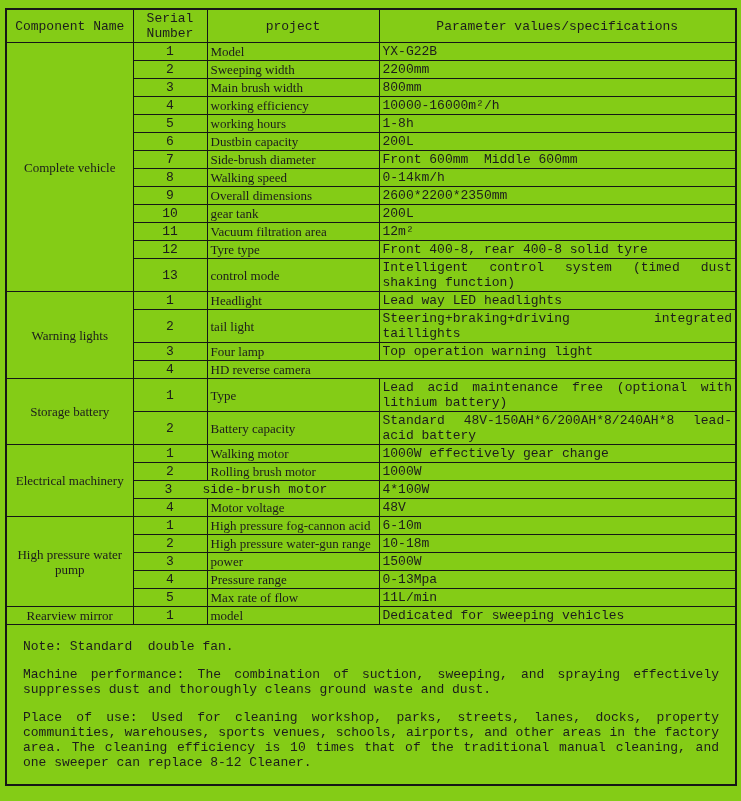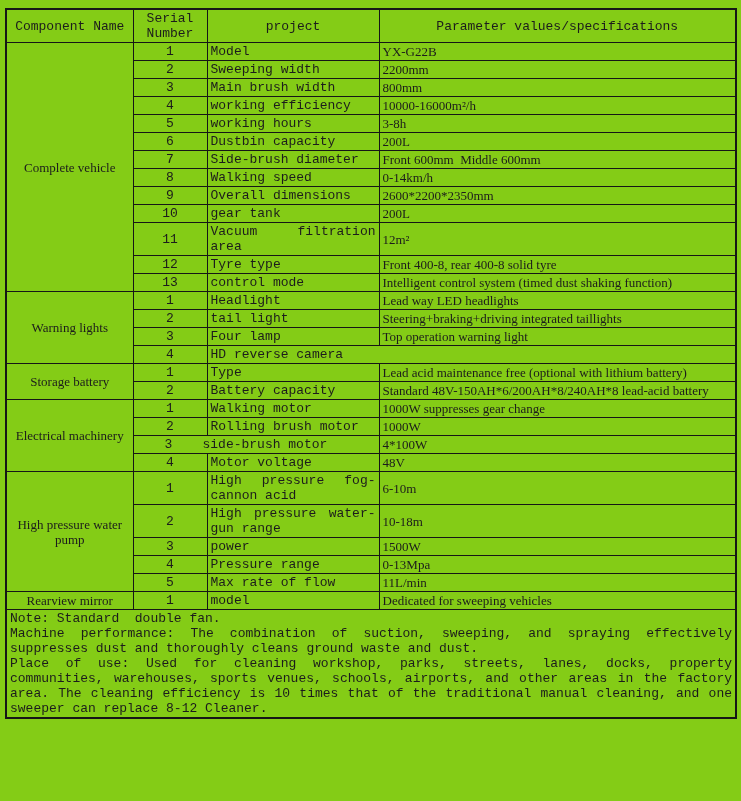--- a/index.html
+++ b/index.html
@@ -30,32 +30,32 @@
     word-wrap: break-word;
   }
   thead td {
     border-bottom-width: 2px;
     text-align: center;
     height: 33px;
     vertical-align: middle;
   }
   td.comp   { text-align: center; padding: 1px 6px; font-family: Liberation Serif, serif; }
   td.serial { text-align: center; height: 17px; }
-  td.proj   { text-align: justify; height: 17px; }
-  td.param  { text-align: justify; height: 17px; font-family: Liberation Serif, serif; }
+  td.proj   { text-align: justify; height: 17px; font-family: Liberation Serif, serif; }
+  td.param  { text-align: justify; height: 17px; }
   td.msp    { padding: 1px 3px 1px 0; height: 17px; }
   .msp-serial { display: inline-block; width: 64px; text-align: center; }
   .msp-project { display: inline-block; padding-left: 2px; text-align: right; }
   td.notes {
     text-align: justify;
     padding: 2px 4px 3px 4px;
     line-height: 15px;
     vertical-align: top;
   }
-  td.notes div { margin: 0; }
+  td.notes div { margin: 13px; }
 </style>
 </head>
 <body>
 
 <div class="page">
   <table class="spec">
     <colgroup>
       <col style="width:127px">
       <col style="width:74px">
       <col style="width:172px">
@@ -87,21 +87,21 @@
           <td class="param">800mm</td>
         </tr>
         <tr>
           <td class="serial">4</td>
           <td class="proj">working efficiency</td>
           <td class="param">10000-16000m²/h</td>
         </tr>
         <tr>
           <td class="serial">5</td>
           <td class="proj">working hours</td>
-          <td class="param">3-8h</td>
+          <td class="param">1-8h</td>
         </tr>
         <tr>
           <td class="serial">6</td>
           <td class="proj">Dustbin capacity</td>
           <td class="param">200L</td>
         </tr>
         <tr>
           <td class="serial">7</td>
           <td class="proj">Side-brush diameter</td>
           <td class="param">Front 600mm&nbsp; Middle 600mm</td>
@@ -164,21 +164,21 @@
         </tr>
         <tr>
           <td class="serial">2</td>
           <td class="proj">Battery capacity</td>
           <td class="param">Standard 48V-150AH*6/200AH*8/240AH*8 lead-acid battery</td>
         </tr>
         <tr>
           <td class="comp" rowspan="4">Electrical machinery</td>
           <td class="serial">1</td>
           <td class="proj">Walking motor</td>
-          <td class="param">1000W suppresses gear change</td>
+          <td class="param">1000W effectively gear change</td>
         </tr>
         <tr>
           <td class="serial">2</td>
           <td class="proj">Rolling brush motor</td>
           <td class="param">1000W</td>
         </tr>
         <tr>
           <td class="msp" colspan="2"><span class="msp-serial">3</span><span class="msp-project">side-brush motor</span></td>
           <td class="param">4*100W</td>
         </tr>

